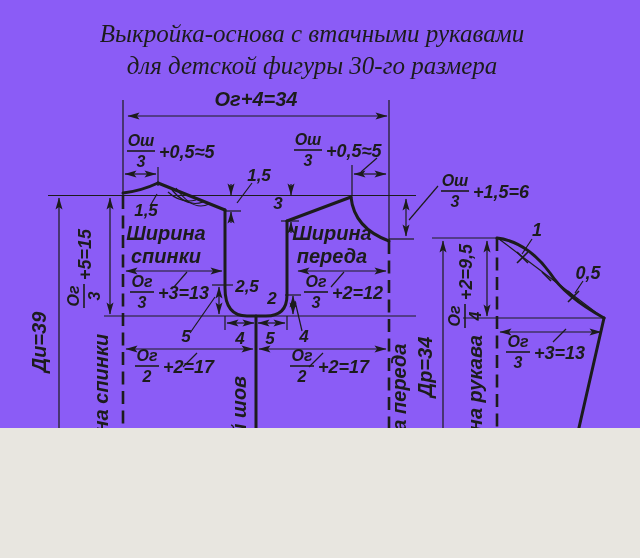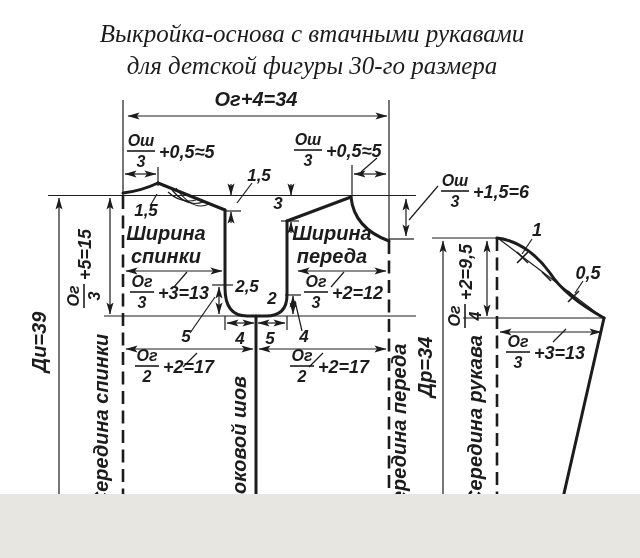--- a/index.html
+++ b/index.html
@@ -1,16 +1,16 @@
 <!DOCTYPE html>
 <html><head>
 <meta charset="utf-8">
 <style>
   html,body{margin:0;padding:0;background:#e8e6e0;}
-  .page{position:relative;width:640px;height:494px;background:#ffffff;overflow:hidden;
+  .page{position:relative;width:640px;height:428px;background:#8b5cf6;overflow:hidden;
         font-family:"Liberation Sans",sans-serif;}
   svg{position:absolute;left:0;top:0;}
   
   .out  {stroke:#1c1c1c;stroke-width:3;fill:none;stroke-linecap:round;}
   .out2 {stroke:#1c1c1c;stroke-width:2.6;fill:none;stroke-linecap:round;}
   .dash {stroke:#1c1c1c;stroke-width:2.6;fill:none;stroke-dasharray:13 6.5;}
   .thin {stroke:#1c1c1c;stroke-width:1.2;fill:none;}
   .dim  {stroke:#1c1c1c;stroke-width:1.2;fill:none;}
   .bar  {stroke:#1c1c1c;stroke-width:1.6;}
   .mark {stroke:#1c1c1c;stroke-width:1.6;fill:none;}

